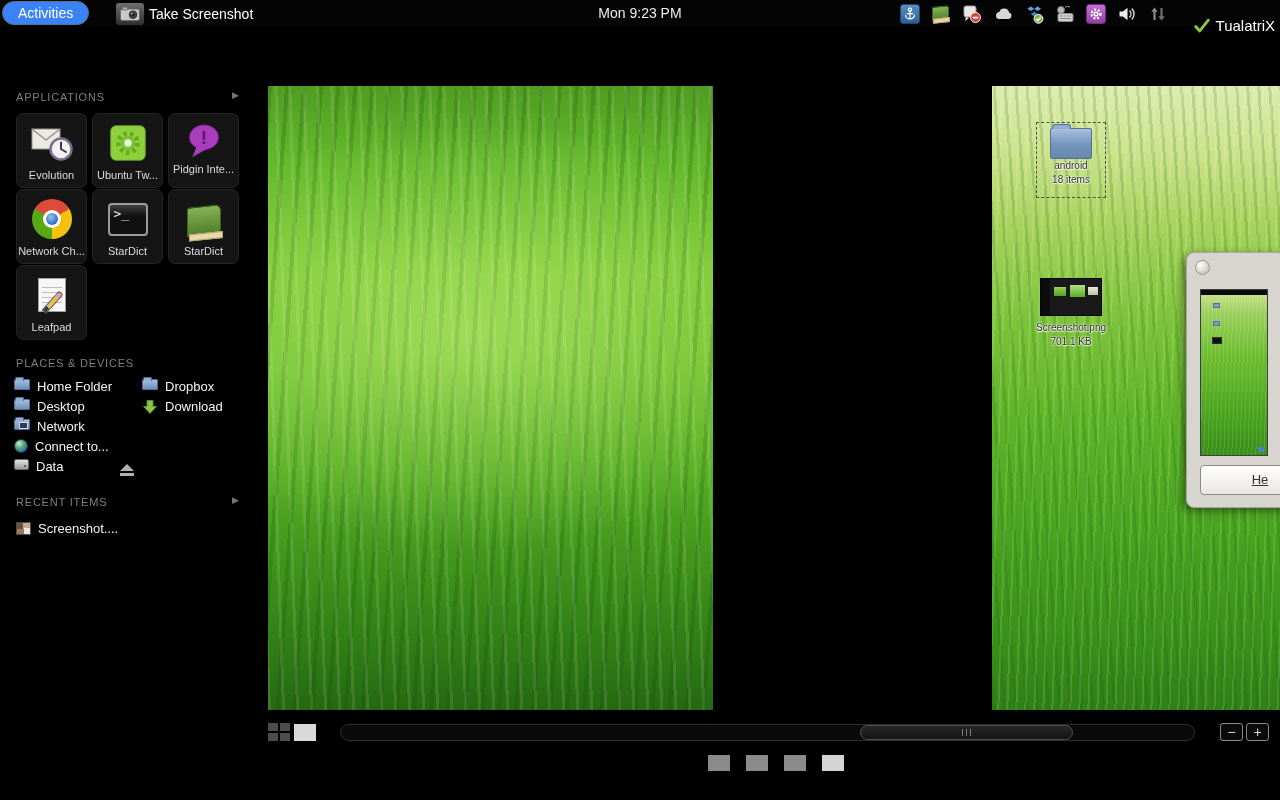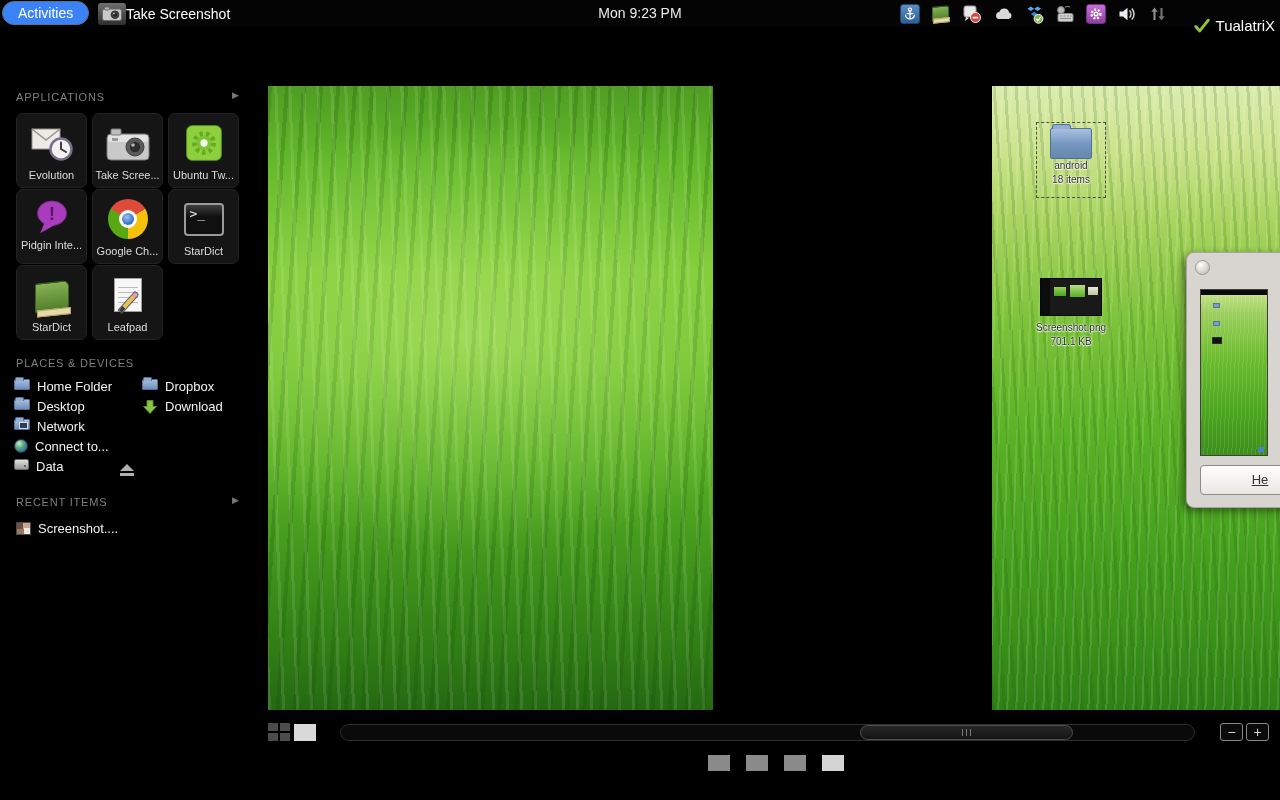--- a/index.html
+++ b/index.html
@@ -5,21 +5,21 @@
   * { margin:0; padding:0; box-sizing:border-box; }
   html,body { width:1280px; height:800px; background:#000; overflow:hidden;
     font-family:"Liberation Sans","DejaVu Sans",sans-serif; }
   #stage { position:relative; width:1280px; height:800px; background:#000; }
 
   
   #topbar { position:absolute; left:0; top:0; width:1280px; height:27px; background:#040404; }
   .activities-btn { position:absolute; left:2px; top:1px; height:24px; line-height:23px;
     padding:0 15px; background:#3b82f6; border:1px solid #55748f; border-radius:13px;
     color:#fff; font-size:14px; }
-  .appmenu { position:absolute; left:98px; top:2px; height:23px; display:flex; align-items:center; }
+  .appmenu { position:absolute; left:116px; top:2px; height:23px; display:flex; align-items:center; gap:5px; }
   .cam-tile { display:inline-flex; align-items:center; justify-content:center;
     width:28px; height:22px; border-radius:3px;
     background:linear-gradient(180deg,#6f6f6f,#2e2e2e); }
   .appmenu-label { color:#fff; font-size:14px; }
   .clock { position:absolute; left:0; right:0; top:5px; text-align:center;
     color:#ececec; font-size:14px; }
   .tray { position:absolute; right:5px; top:0; height:27px; display:flex; align-items:center; gap:11px; }
   .tray-ico { width:20px; height:20px; display:inline-flex; align-items:center; justify-content:center; }
   .tray-tile-blue { border-radius:3px; background:linear-gradient(180deg,#5a8fc0,#2e5f94); border:1px solid #1d4470; }
   .tray-tile-purple { border-radius:3px; background:linear-gradient(180deg,#c76fd6,#8e3fa0); border:1px solid #6e2f80; }
@@ -276,34 +276,20 @@
             <rect x="2" y="6" width="28" height="20" fill="#eceae5" stroke="#9a948a"></rect>
             <path d="M2 6 L16 17 L30 6" fill="none" stroke="#9a948a" stroke-width="1.5"></path>
             <circle cx="31" cy="26" r="10.5" fill="#f4f2ee" stroke="#76708e" stroke-width="2.5"></circle>
             <path d="M31 19.5 V26 L36 29" stroke="#3c3752" stroke-width="2" fill="none" stroke-linecap="round"></path>
           </svg>
         </span>
         <span class="app-label">Evolution</span>
       </div>
       <div class="tile">
         <span class="app-ico">
-          <svg width="46" height="38" viewBox="0 0 46 38">
-            <rect x="2" y="10" width="42" height="26" rx="4" fill="#c9c9c9" stroke="#7a7a7a"></rect>
-            <rect x="3" y="11" width="40" height="7" rx="3" fill="#e3e3e3"></rect>
-            <rect x="6" y="5" width="10" height="6" rx="1" fill="#bdbdbd" stroke="#7a7a7a"></rect>
-            <circle cx="30" cy="23" r="9" fill="#5a5a5a" stroke="#3f3f3f"></circle>
-            <circle cx="30" cy="23" r="5.2" fill="#2e2e2e"></circle>
-            <circle cx="28" cy="21" r="1.8" fill="#cfcfcf" opacity=".85"></circle>
-            <rect x="7" y="14" width="6" height="3" fill="#9a9a9a"></rect>
-          </svg>
-        </span>
-        <span class="app-label">Take Scree...</span>
-      </div>
-      <div class="tile">
-        <span class="app-ico">
           <svg width="42" height="42" viewBox="0 0 46 46">
             <rect x="4" y="4" width="38" height="38" rx="6" fill="#8ed03c" stroke="#5a9a1e"></rect>
             <circle cx="23" cy="23" r="10" fill="none" stroke="#63aa22" stroke-width="6" stroke-dasharray="3.6 3.4"></circle>
             <circle cx="23" cy="23" r="8" fill="#7bc332"></circle>
             <circle cx="23" cy="23" r="4" fill="#f2f8ea"></circle>
           </svg>
         </span>
         <span class="app-label">Ubuntu Tw...</span>
       </div>
       <div class="tile">
@@ -313,21 +299,21 @@
             <path d="M14 29 L9 41 L25 32 Z" fill="#a93dbd"></path>
             <text x="22" y="26" font-size="21" font-weight="bold" fill="#5e1470" text-anchor="middle">!</text>
           </svg>
         </span>
         <span class="app-label">Pidgin Inte...</span>
       </div>
       <div class="tile">
         <span class="app-ico">
           <span class="chrome-ico"></span>
         </span>
-        <span class="app-label">Google Ch...</span>
+        <span class="app-label">Network Ch...</span>
       </div>
       <div class="tile">
         <span class="app-ico">
           <span class="terminal-ico"></span>
         </span>
         <span class="app-label">StarDict</span>
       </div>
       <div class="tile">
         <span class="app-ico">
           <span class="book-lg"></span>

